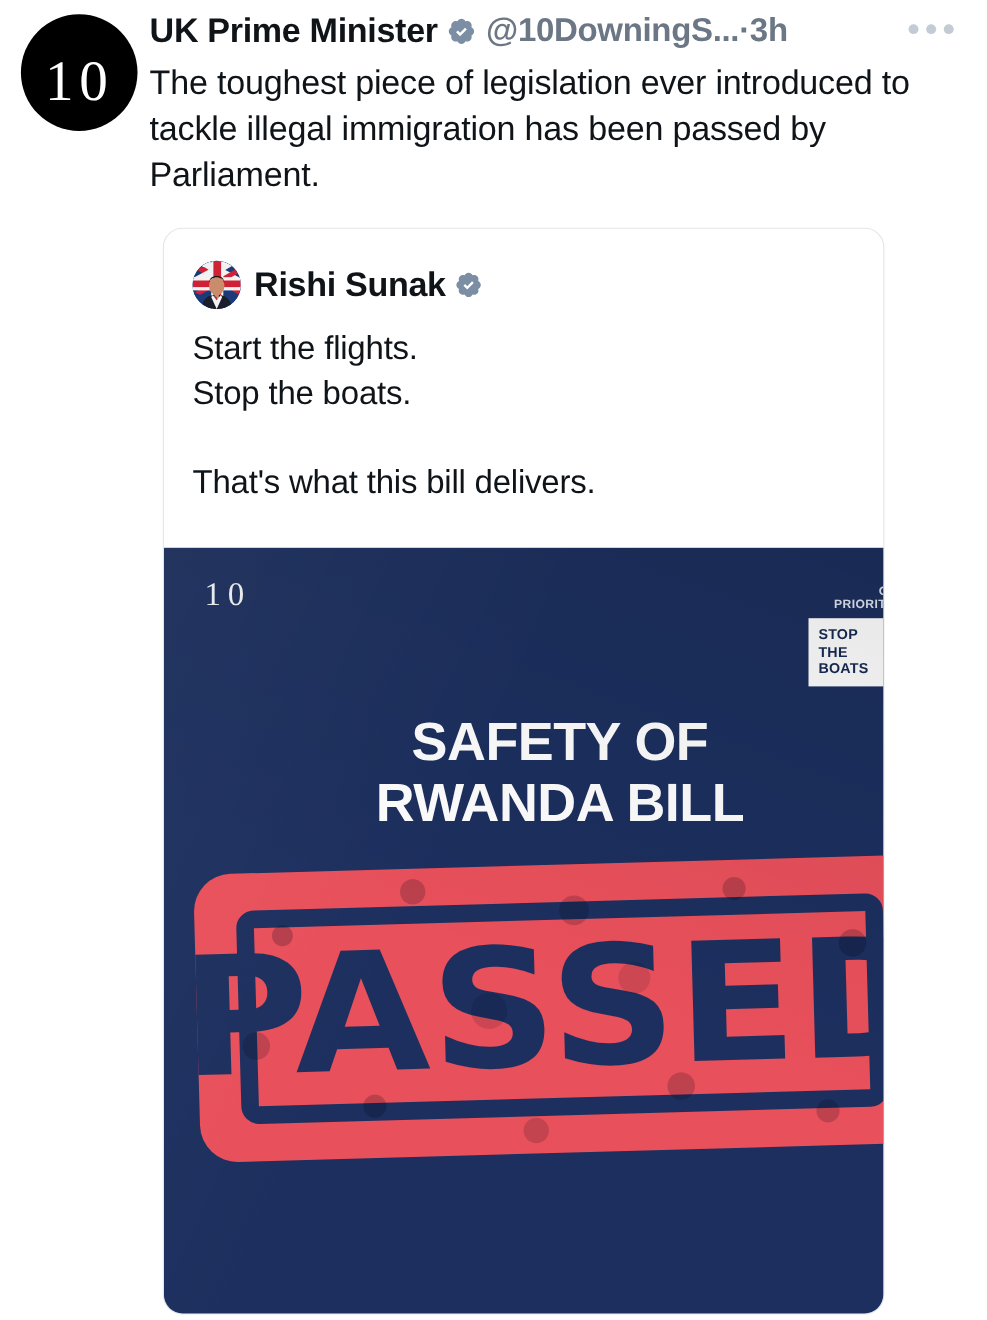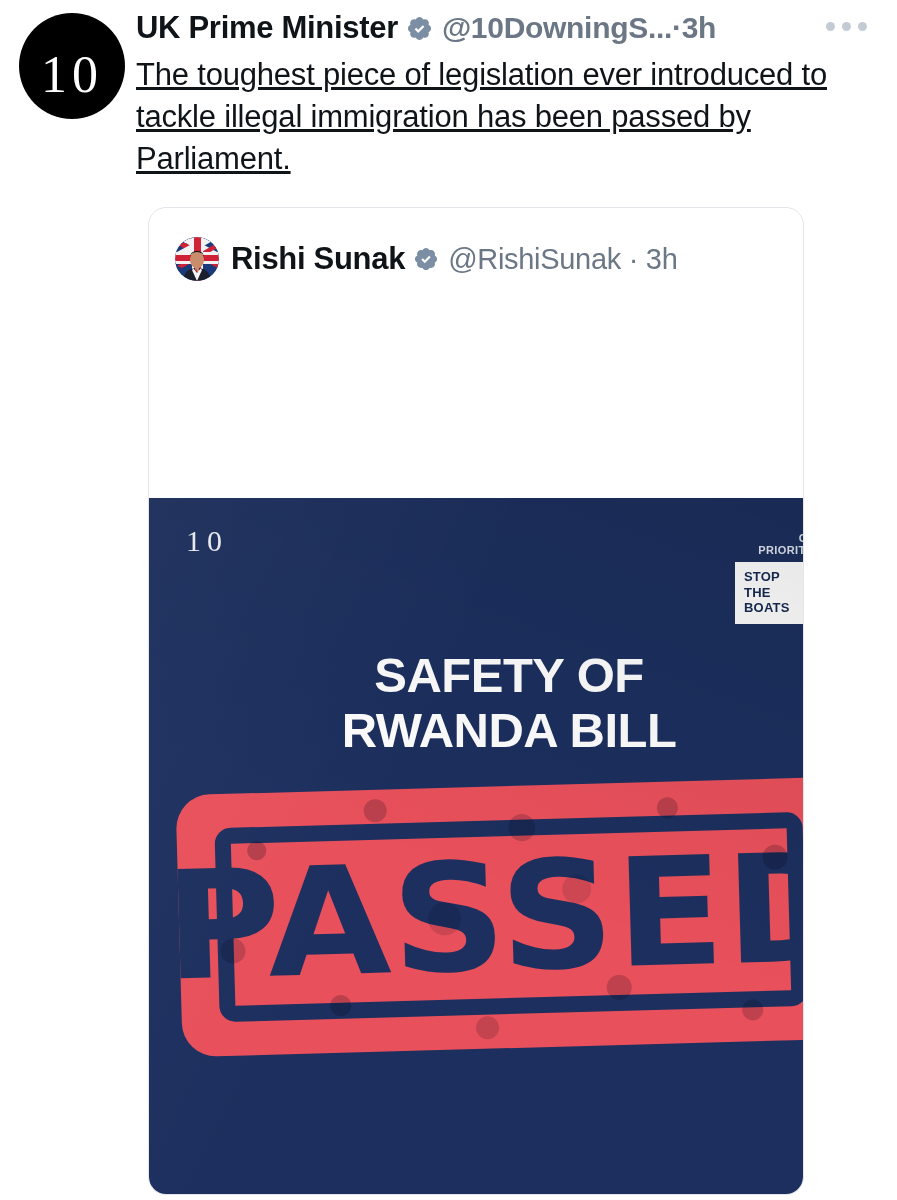--- a/index.html
+++ b/index.html
@@ -94,21 +94,20 @@
     background: #c3ccd4;
   }
 
   .tweet-text {
     font-size: 31px;
     line-height: 1.35;
     color: #0f1419;
     letter-spacing: -0.2px;
     padding-right: 40px;
     margin-top: -2px;
-    text-decoration: underline;
   }
 
   
   .quote-card {
     position: absolute;
     left: 148px;
     top: 207px;
     width: 656px;
     height: 988px;
     border: 1px solid #e2e6ea;
@@ -373,25 +372,26 @@
 
       <span class="q-display-name">Rishi Sunak</span>
 
       <span class="q-verified">
         <svg viewBox="0 0 24 24" width="26" height="26" aria-hidden="true">
           <path fill="#7b8ea3" d="M22.25 12c0-1.43-.88-2.67-2.19-3.34.46-1.39.2-2.9-.81-3.91s-2.52-1.27-3.91-.81C14.67 2.63 13.43 1.75 12 1.75s-2.67.88-3.34 2.19c-1.39-.46-2.9-.2-3.91.81s-1.27 2.52-.81 3.91C2.63 9.33 1.75 10.57 1.75 12s.88 2.67 2.19 3.34c-.46 1.39-.2 2.9.81 3.91s2.52 1.27 3.91.81c.67 1.31 1.91 2.19 3.34 2.19s2.67-.88 3.34-2.19c1.39.46 2.9.2 3.91-.81s1.27-2.52.81-3.91c1.31-.67 2.19-1.91 2.19-3.34z"></path>
           <path fill="#ffffff" d="M10.86 15.94l-3.2-3.2 1.42-1.41 1.78 1.78 4.06-4.07 1.42 1.42-5.48 5.48z"></path>
         </svg>
       </span>
 
-      <span class="q-handle">
-        <span>@RishiSunak</span> <span>·</span> <span>3h</span>
-      </span>
     </div>
 
+    <div class="quote-text">Start the flights.
+Stop the boats.
+
+That's what this bill delivers.</div>
 
     <div class="media">
 
       <div class="media-logo10">10</div>
 
       <div class="priorities">
         <div class="prio-top">
           <div class="prio-words">
             <div>OUR</div>
             <div>PRIORITIES</div>

